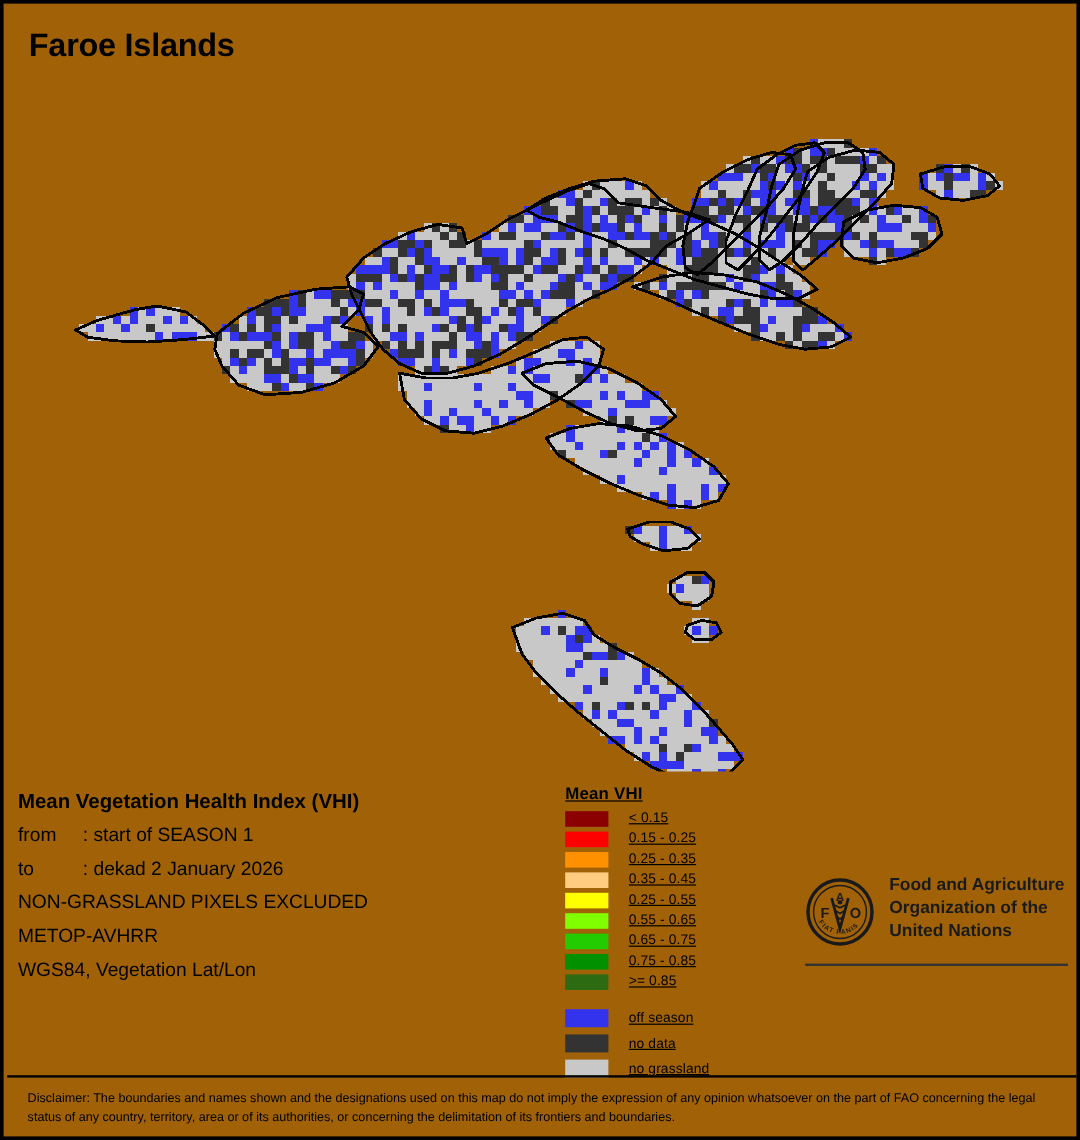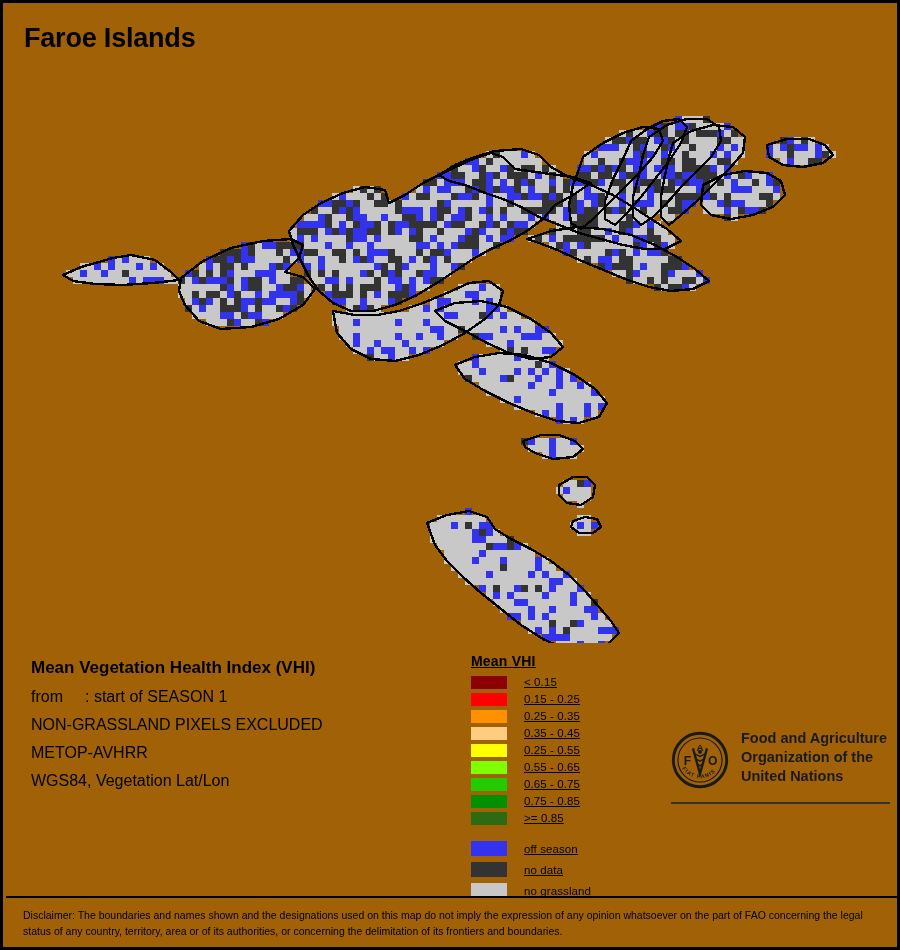--- a/index.html
+++ b/index.html
@@ -36,21 +36,21 @@
     left: 0px;
     top: 50px;
     width: 894px;
     height: 590px;
   }
   #map-canvas svg { display: block; }
 
   
   #info-block {
     position: absolute;
-    left: 28px;
+    left: 12px;
     top: 655px;
     width: 430px;
   }
   #info-block .info-head {
     font-size: 17px;
     font-weight: bold;
     margin-bottom: 10px;
     white-space: nowrap;
   }
   #info-block .info-row {
@@ -2374,20 +2374,24 @@
         </g>
     </svg>
   </div>
 
   <div id="info-block">
     <div class="info-head">Mean Vegetation Health Index (VHI)</div>
     <div class="info-row">
       <span class="k">from</span>
       <span>: start of SEASON 1</span>
     </div>
+    <div class="info-row">
+      <span class="k">to</span>
+      <span>: dekad 2 January 2026</span>
+    </div>
     <div class="info-line">NON-GRASSLAND PIXELS EXCLUDED</div>
     <div class="info-line">METOP-AVHRR</div>
     <div class="info-line">WGS84, Vegetation Lat/Lon</div>
   </div>
 
   <div id="legend">
     <div class="legend-title">Mean VHI</div>
     <div id="legend-classes">
         <div class="legend-row">
           <div class="swatch" style="background: rgb(139, 0, 0);"></div>

